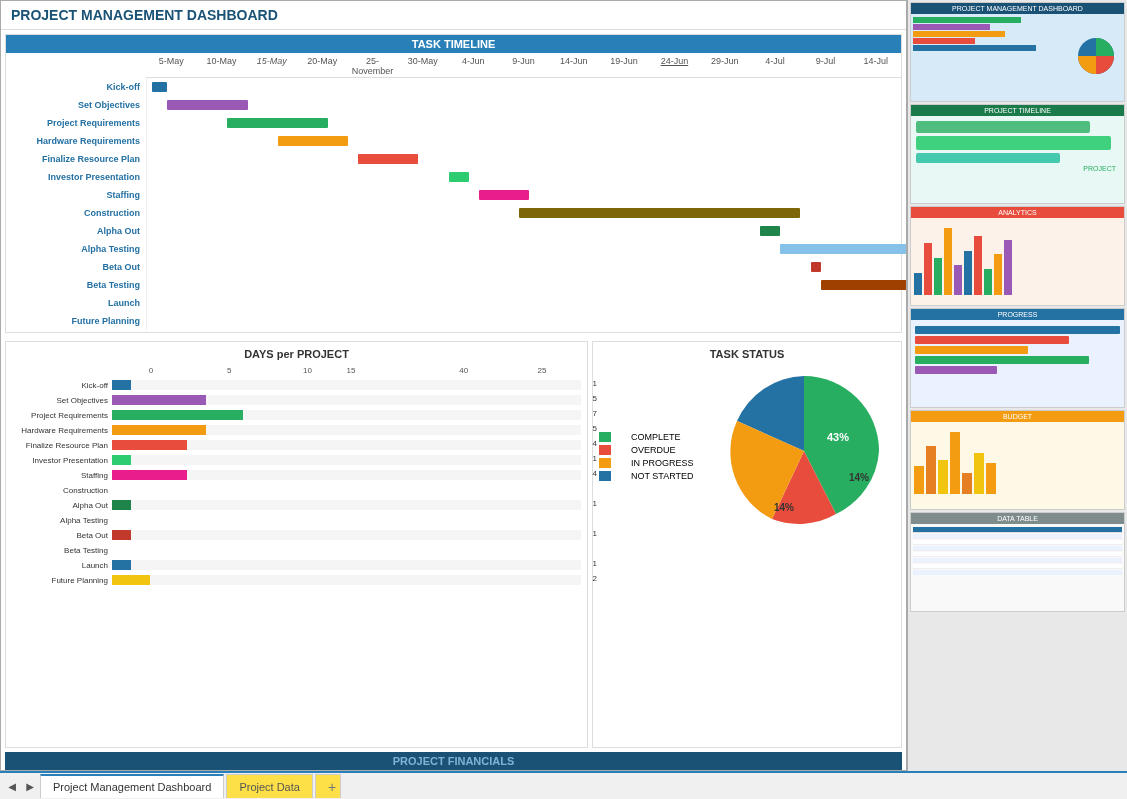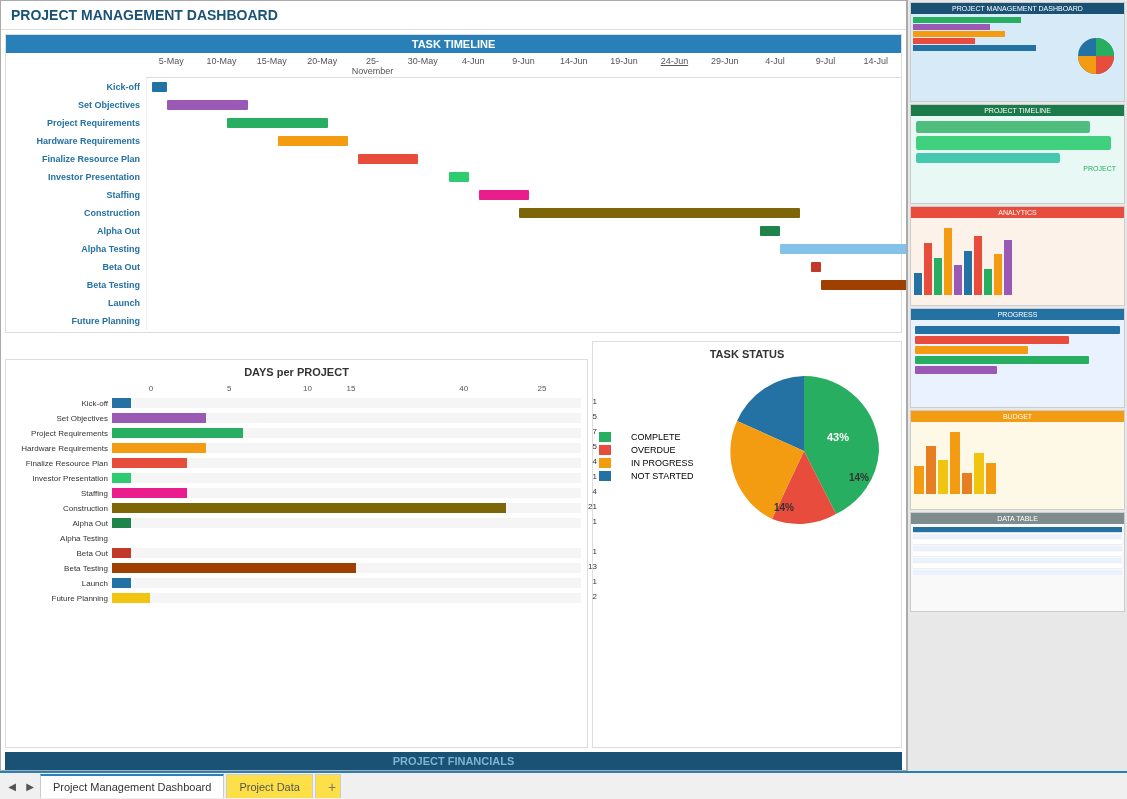--- a/index.html
+++ b/index.html
@@ -106,21 +106,20 @@
     .chart-title {
       text-align: center;
       font-size: 11px;
       font-weight: bold;
       color: #333;
       margin-bottom: 6px;
     }
 
     .bar-chart-area {
       flex: 1;
-      margin-top: 18px;
     }
 
     .bar-row {
       display: flex;
       align-items: center;
       margin-bottom: 1px;
       height: 14px;
     }
 
     .bar-label {
@@ -268,21 +267,21 @@
 
       <div class="page-title">PROJECT MANAGEMENT DASHBOARD</div>
 
       <div class="timeline-section">
         <div class="section-header">TASK TIMELINE</div>
         <div class="timeline-grid" style="padding: 2px 0;">
 
           <div style="display:flex; margin-left:140px; font-size:9px; color:#555; border-bottom:1px solid #ddd; padding:1px 0;">
             <div style="flex:1;text-align:center;">5-May</div>
             <div style="flex:1;text-align:center;">10-May</div>
-            <div style="flex:1;text-align:center;">15-May</div>
+            <div style="flex:1;text-align:center;font-style:italic;">15-May</div>
             <div style="flex:1;text-align:center;">20-May</div>
             <div style="flex:1;text-align:center;">25-November</div>
             <div style="flex:1;text-align:center;">30-May</div>
             <div style="flex:1;text-align:center;">4-Jun</div>
             <div style="flex:1;text-align:center;">9-Jun</div>
             <div style="flex:1;text-align:center;">14-Jun</div>
             <div style="flex:1;text-align:center;">19-Jun</div>
             <div style="flex:1;text-align:center;text-decoration:underline;">24-Jun</div>
             <div style="flex:1;text-align:center;">29-Jun</div>
             <div style="flex:1;text-align:center;">4-Jul</div>
@@ -433,48 +432,40 @@
               </div>
               <div class="bar-row">
                 <div class="bar-label">Staffing</div>
                 <div class="bar-track">
                   <div class="bar-fill" style="background-color: rgb(233, 30, 140); width: 16%;"></div>
                   <span class="bar-value">4</span>
                 </div>
               </div>
               <div class="bar-row">
                 <div class="bar-label">Construction</div>
-                <div class="bar-track">
-                  <div class="bar-fill" style="background-color: rgb(125, 102, 8); width: 84%;"></div>
-                  <span class="bar-value">21</span>
-                </div>
               </div>
               <div class="bar-row">
                 <div class="bar-label">Alpha Out</div>
                 <div class="bar-track">
                   <div class="bar-fill" style="background-color: rgb(30, 132, 73); width: 4%;"></div>
                   <span class="bar-value">1</span>
                 </div>
               </div>
               <div class="bar-row">
                 <div class="bar-label">Alpha Testing</div>
               </div>
               <div class="bar-row">
                 <div class="bar-label">Beta Out</div>
                 <div class="bar-track">
                   <div class="bar-fill" style="background-color: rgb(192, 57, 43); width: 4%;"></div>
                   <span class="bar-value">1</span>
                 </div>
               </div>
               <div class="bar-row">
                 <div class="bar-label">Beta Testing</div>
-                <div class="bar-track">
-                  <div class="bar-fill" style="background-color: rgb(160, 64, 0); width: 52%;"></div>
-                  <span class="bar-value">13</span>
-                </div>
               </div>
               <div class="bar-row">
                 <div class="bar-label">Launch</div>
                 <div class="bar-track">
                   <div class="bar-fill" style="background-color: rgb(36, 113, 163); width: 4%;"></div>
                   <span class="bar-value">1</span>
                 </div>
               </div>
               <div class="bar-row">
                 <div class="bar-label">Future Planning</div>

